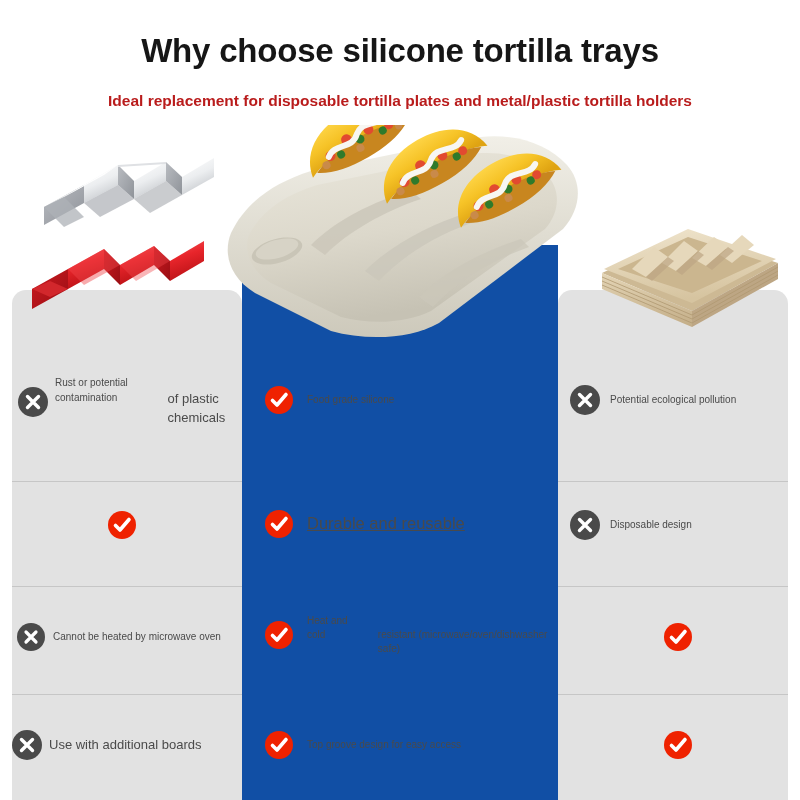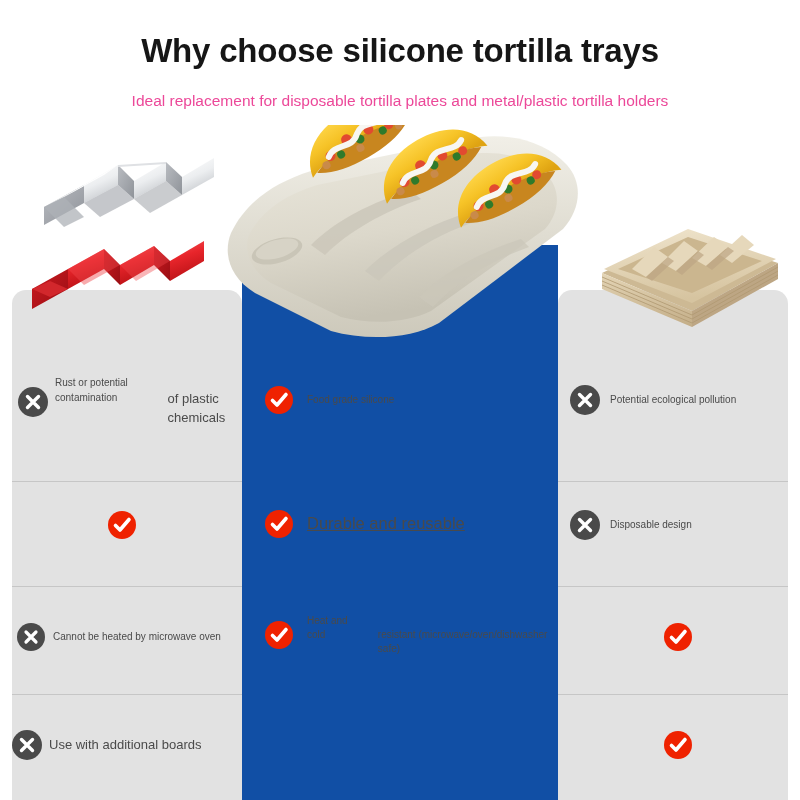--- a/index.html
+++ b/index.html
@@ -11,21 +11,21 @@
   .page{position:relative;width:800px;height:800px;background:#fff;}
 
   
   .hdr{position:absolute;left:0;top:0;width:800px;text-align:center;}
   .hdr h1{
     margin:0;padding-top:32px;
     font-size:33px;font-weight:700;color:#161616;letter-spacing:-0.2px;
     line-height:1.15;
   }
   .hdr .sub{
-    margin-top:22px;font-size:15.5px;color:#ec4899;font-weight:400;
+    margin-top:22px;font-size:15.5px;color:#b91c1c;font-weight:700;
   }
 
   
   .hero{position:absolute;left:0;top:120px;width:800px;height:260px;}
 
   
   .holders{position:absolute;left:20px;top:25px;width:215px;height:190px;}
 
   
   .tray-wrap{position:absolute;left:215px;top:5px;width:380px;height:225px;}
@@ -366,20 +366,29 @@
 
   <div class="cell" style="left:12px;top:725px;width:230px;height:40px;">
     <span class="badge">
       <svg width="30" height="30" viewBox="0 0 30 30">
         <circle cx="15" cy="15" r="15" fill="#4a4a4a"></circle>
         <path d="M9.5,9.5 L20.5,20.5 M20.5,9.5 L9.5,20.5" stroke="#ffffff" stroke-width="3.4" stroke-linecap="round"></path>
       </svg>
     </span>
     <span class="cell-text t-lg" style="margin-left:7px;">Use with additional boards</span>
   </div>
+  <div class="cell" style="left:265px;top:725px;width:292px;height:40px;">
+    <span class="badge">
+      <svg width="28" height="28" viewBox="0 0 28 28">
+        <circle cx="14" cy="14" r="14" fill="#ef2200"></circle>
+        <path d="M7.5,14.5 L12,19 L21,8.5" stroke="#ffffff" stroke-width="3.6" fill="none" stroke-linecap="round" stroke-linejoin="round"></path>
+      </svg>
+    </span>
+    <span class="cell-text t-md" style="margin-left:14px;">Top groove design for easy access</span>
+  </div>
   <div class="cell" style="left:570px;top:725px;width:225px;height:40px;justify-content:center;">
     <span class="badge">
       <svg width="28" height="28" viewBox="0 0 28 28">
         <circle cx="14" cy="14" r="14" fill="#ef2200"></circle>
         <path d="M7.5,14.5 L12,19 L21,8.5" stroke="#ffffff" stroke-width="3.6" fill="none" stroke-linecap="round" stroke-linejoin="round"></path>
       </svg>
     </span>
     <span class="cell-text t-md" style="margin-left:10px;"></span>
   </div>
 

